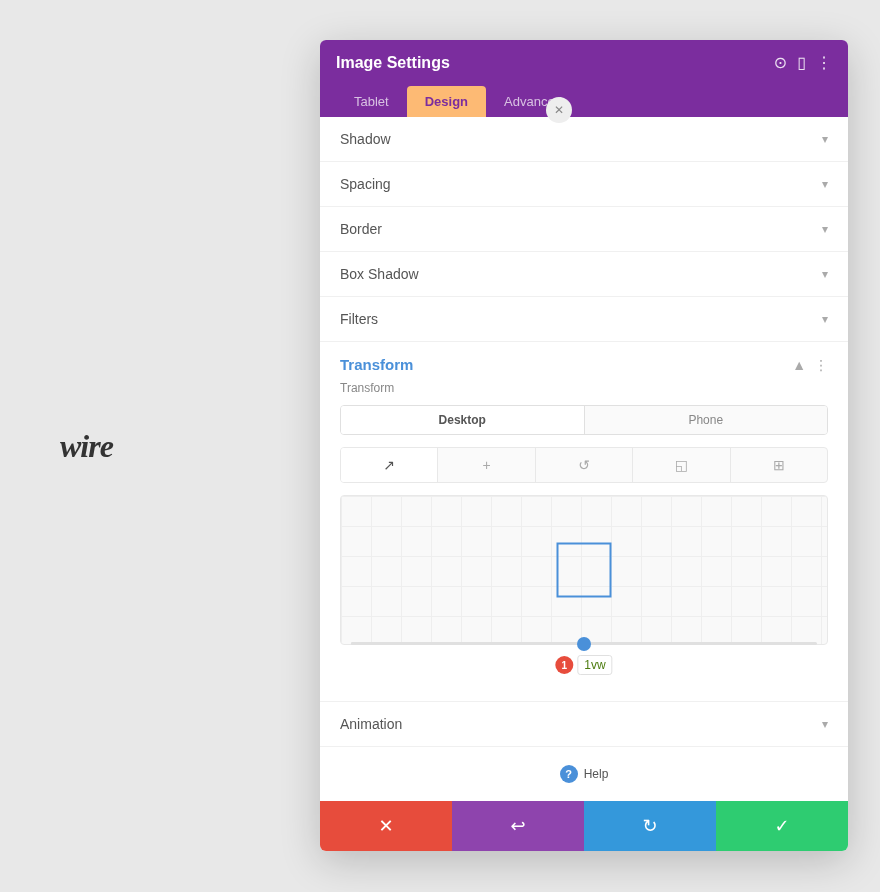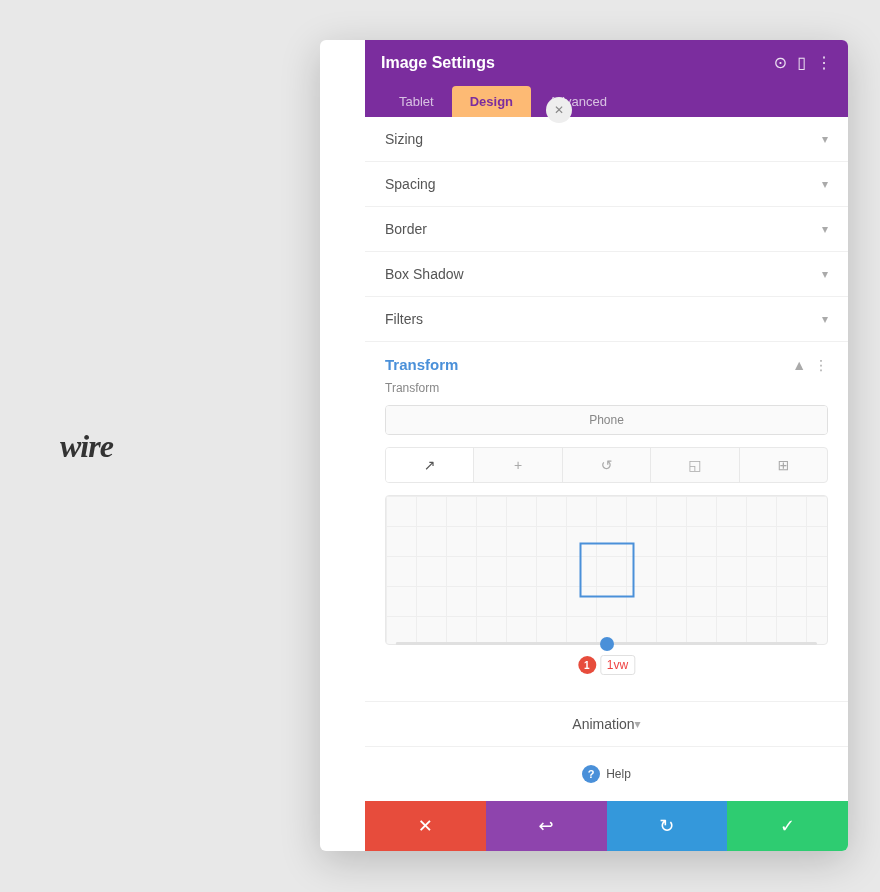--- a/index.html
+++ b/index.html
@@ -42,21 +42,20 @@
       position: absolute;
       left: 320px;
       top: 40px;
       width: 528px;
       background: #fff;
       border-radius: 6px;
       box-shadow: 0 10px 40px rgba(0,0,0,0.2);
       overflow: hidden;
       display: flex;
       flex-direction: column;
-      padding-left: 45px;
     }
 
     .panel-header {
       background: #7b2d9e;
       padding: 14px 16px;
       display: flex;
       align-items: center;
       justify-content: space-between;
     }
 
@@ -318,31 +317,31 @@
       color: #fff;
       font-size: 10px;
       display: flex;
       align-items: center;
       justify-content: center;
       font-weight: bold;
     }
 
     .slider-value-text {
       font-size: 12px;
-      color: #ef4444;
+      color: #4d7c0f;
       background: #fff;
       border: 1px solid #e0e0e0;
       border-radius: 3px;
       padding: 2px 6px;
     }
 
     .animation-row {
       display: flex;
       align-items: center;
-      justify-content: center;
+      justify-content: space-between;
       padding: 14px 20px;
       border-bottom: 1px solid #f0f0f0;
       cursor: pointer;
     }
 
     .animation-label {
       font-size: 14px;
       color: #555;
     }
 
@@ -433,21 +432,21 @@
 
     <div class="panel-tabs">
       <div class="panel-tab">Tablet</div>
       <div class="panel-tab active">Design</div>
       <div class="panel-tab">Advanced</div>
     </div>
 
     <div class="panel-body">
 
       <div class="section-row">
-        <span class="section-label">Sizing</span>
+        <span class="section-label">Shadow</span>
         <span class="chevron">▾</span>
       </div>
 
       <div class="section-row">
         <span class="section-label">Spacing</span>
         <span class="chevron">▾</span>
       </div>
 
       <div class="section-row">
         <span class="section-label">Border</span>
@@ -469,20 +468,21 @@
           <span class="transform-title">Transform</span>
           <div class="transform-header-icons">
             <span class="transform-header-icon">▲</span>
             <span class="transform-header-icon">⋮</span>
           </div>
         </div>
 
         <div class="transform-label">Transform</div>
 
         <div class="device-tabs">
+          <div class="device-tab active">Desktop</div>
           <div class="device-tab">Phone</div>
         </div>
 
         <div class="tool-tabs">
           <div class="tool-tab active">↗</div>
           <div class="tool-tab">+</div>
           <div class="tool-tab">↺</div>
           <div class="tool-tab">◱</div>
           <div class="tool-tab">⊞</div>
         </div>

